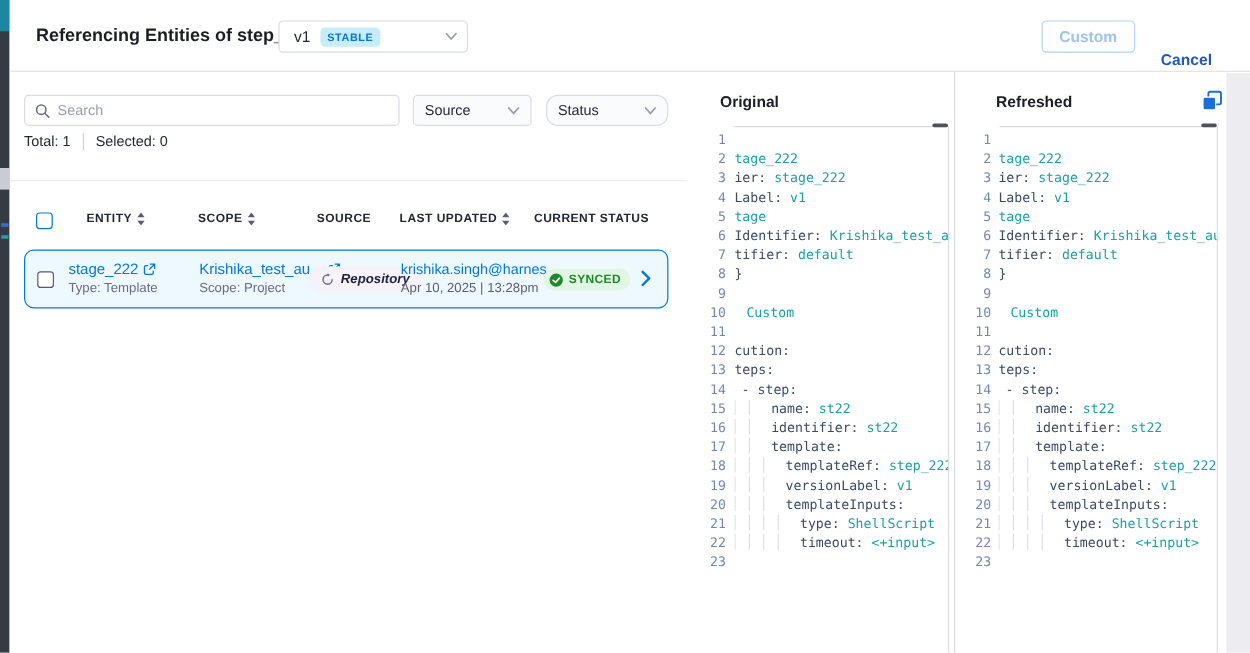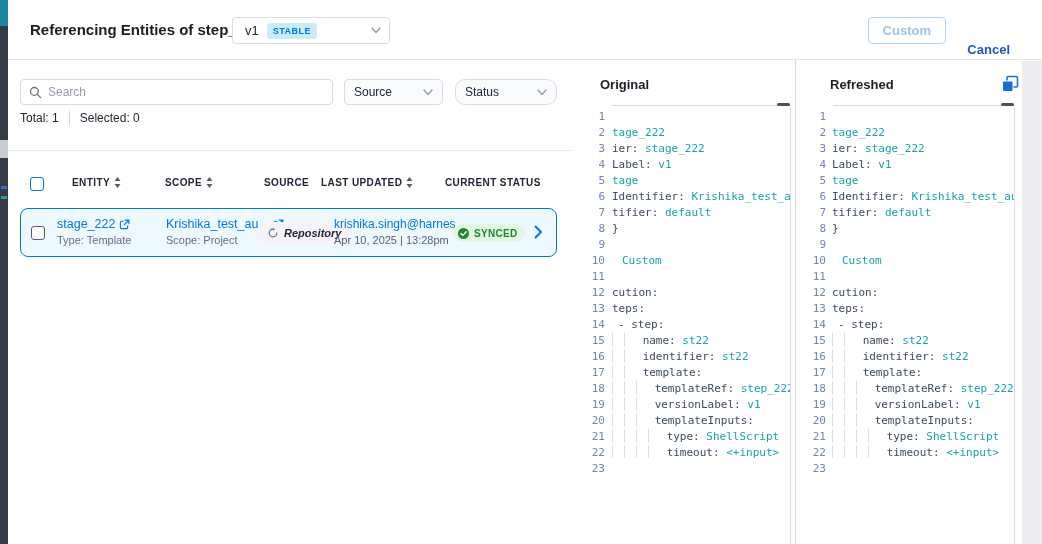--- a/index.html
+++ b/index.html
@@ -152,21 +152,21 @@
     <div class="abs th" style="left:157px;">
       <span>SCOPE</span>
       <svg width="7" height="11" viewBox="0 0 7 11">
         <path d="M3.5 0 L6.5 4 L0.5 4 Z" fill="#575b77"></path>
           <path d="M3.5 11 L0.5 7 L6.5 7 Z" fill="#575b77"></path>
       </svg>
     </div>
     <div class="abs th" style="left:256px;">
       <span>SOURCE</span>
     </div>
-    <div class="abs th" style="left:313px;">
+    <div class="abs th" style="left:325px;">
       <span>LAST UPDATED</span>
       <svg width="7" height="11" viewBox="0 0 7 11">
         <path d="M3.5 0 L6.5 4 L0.5 4 Z" fill="#575b77"></path>
           <path d="M3.5 11 L0.5 7 L6.5 7 Z" fill="#575b77"></path>
       </svg>
     </div>
     <div class="abs th" style="left:437px;">
       <span>CURRENT STATUS</span>
     </div>
 

